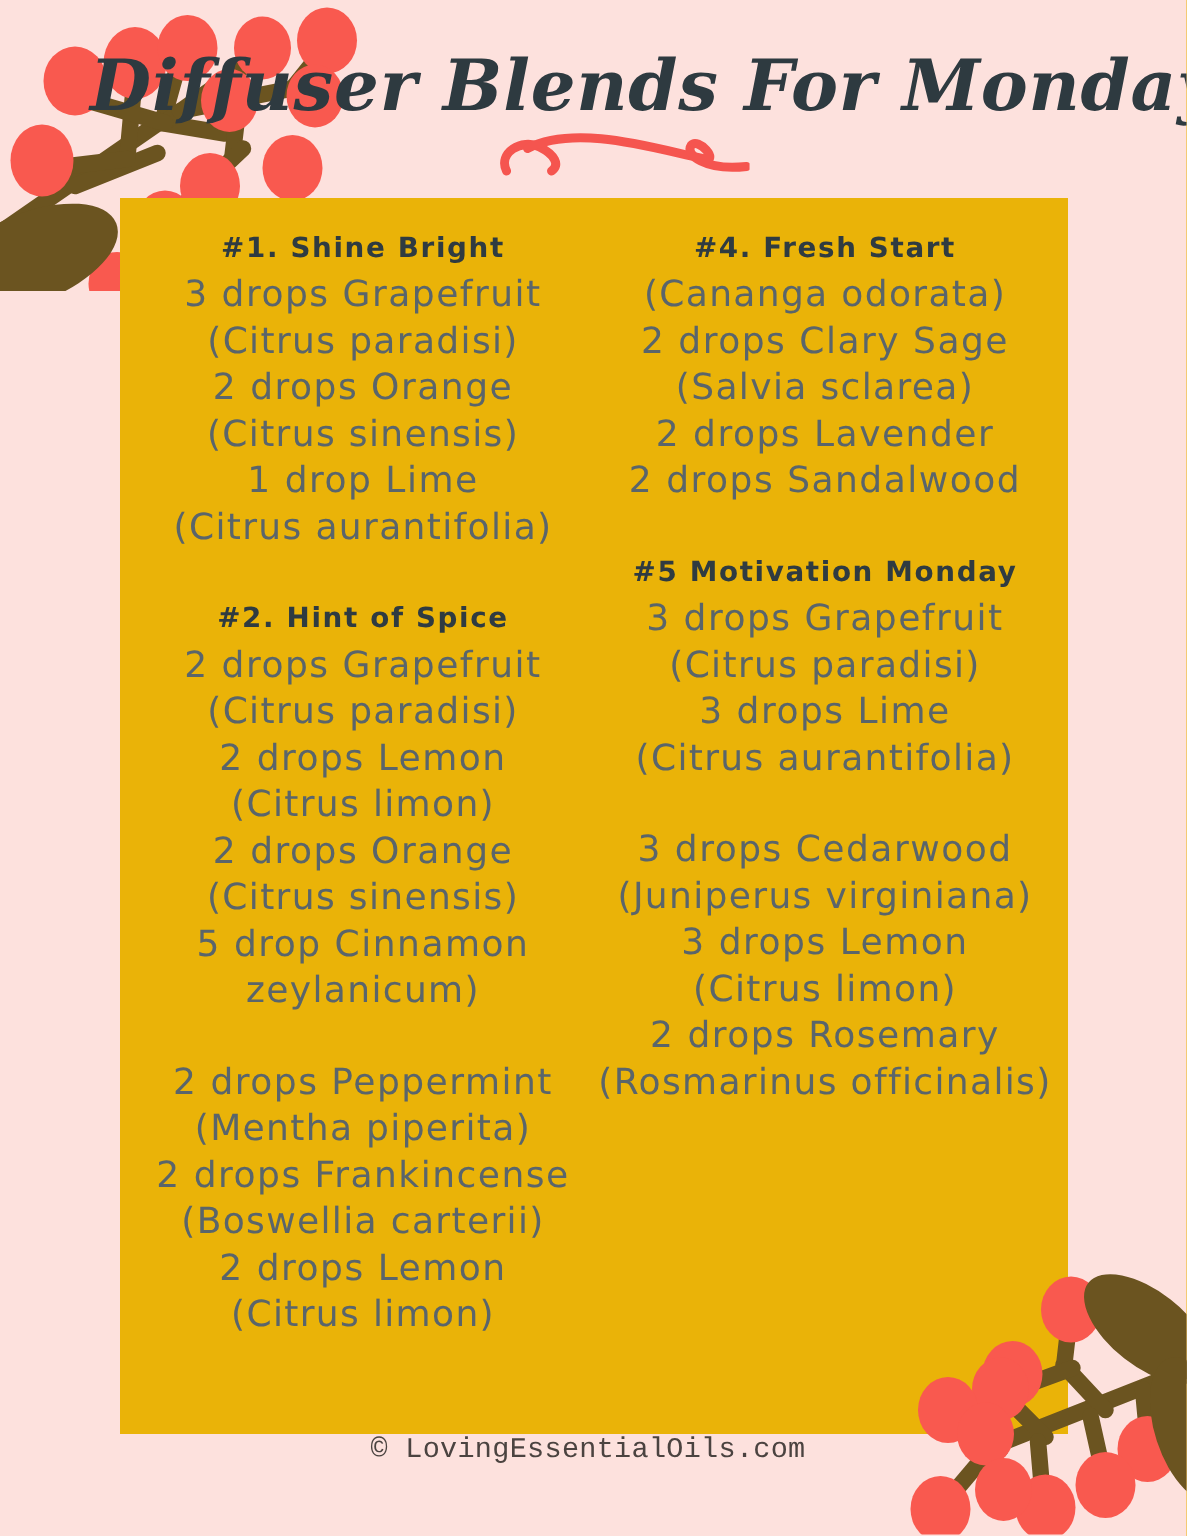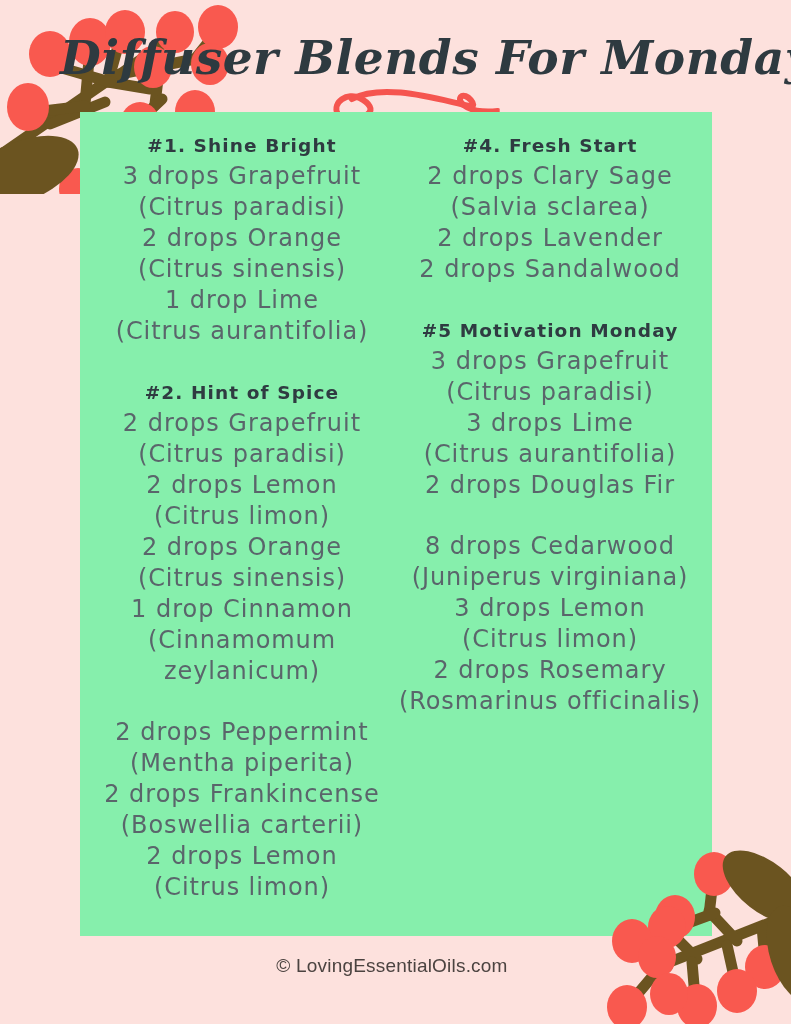--- a/index.html
+++ b/index.html
@@ -51,24 +51,24 @@
     position: absolute;
     top: 84px;
     left: 50%;
     transform: translateX(-39%);
   }
 
   
   .card {
     position: absolute;
     left: 80px;
-    top: 112px;
+    top: 132px;
     width: 632px;
     height: 824px;
-    background: #86efac;
+    background: #eab308;
     display: flex;
     padding: 18px 8px 10px 8px;
   }
 
   .column {
     width: 50%;
     display: flex;
     flex-direction: column;
     align-items: center;
   }
@@ -104,21 +104,21 @@
     letter-spacing: 0.9px;
   }
 
   
   .footer {
     position: absolute;
     left: 0;
     top: 955px;
     width: 784px;
     text-align: center;
-    font-family: Liberation Sans, sans-serif;
+    font-family: Liberation Mono, monospace;
     font-size: 19px;
     letter-spacing: 0.2px;
     color: #4b4340;
   }
 </style>
 </head>
 <body>
 
 <div class="deco deco-tl">
   <svg width="300" height="200" viewBox="0 0 300 200">
@@ -179,51 +179,50 @@
         <div class="blend-line latin">(Citrus aurantifolia)</div>
       </div>
       <div class="blend">
         <div class="blend-title">#2. Hint of Spice</div>
         <div class="blend-line">2 drops Grapefruit</div>
         <div class="blend-line latin">(Citrus paradisi)</div>
         <div class="blend-line">2 drops Lemon</div>
         <div class="blend-line latin">(Citrus limon)</div>
         <div class="blend-line">2 drops Orange</div>
         <div class="blend-line latin">(Citrus sinensis)</div>
-        <div class="blend-line">1 drop Cinnamon</div>
-        <div class="blend-line latin">(Cinnamomum</div>
+        <div class="blend-line">5 drop Cinnamon</div>
         <div class="blend-line latin">zeylanicum)</div>
       </div>
       <div class="blend">
         <div class="blend-line">2 drops Peppermint</div>
         <div class="blend-line latin">(Mentha piperita)</div>
         <div class="blend-line">2 drops Frankincense</div>
         <div class="blend-line latin">(Boswellia carterii)</div>
         <div class="blend-line">2 drops Lemon</div>
         <div class="blend-line latin">(Citrus limon)</div>
       </div>
     </div>
     <div class="column">
       <div class="blend">
         <div class="blend-title">#4. Fresh Start</div>
+        <div class="blend-line latin">(Cananga odorata)</div>
         <div class="blend-line">2 drops Clary Sage</div>
         <div class="blend-line latin">(Salvia sclarea)</div>
         <div class="blend-line">2 drops Lavender</div>
         <div class="blend-line">2 drops Sandalwood</div>
       </div>
       <div class="blend">
         <div class="blend-title">#5 Motivation Monday</div>
         <div class="blend-line">3 drops Grapefruit</div>
         <div class="blend-line latin">(Citrus paradisi)</div>
         <div class="blend-line">3 drops Lime</div>
         <div class="blend-line latin">(Citrus aurantifolia)</div>
-        <div class="blend-line">2 drops Douglas Fir</div>
-      </div>
-      <div class="blend">
-        <div class="blend-line">8 drops Cedarwood</div>
+      </div>
+      <div class="blend">
+        <div class="blend-line">3 drops Cedarwood</div>
         <div class="blend-line latin">(Juniperus virginiana)</div>
         <div class="blend-line">3 drops Lemon</div>
         <div class="blend-line latin">(Citrus limon)</div>
         <div class="blend-line">2 drops Rosemary</div>
         <div class="blend-line latin">(Rosmarinus officinalis)</div>
       </div>
     </div>
   </div>
 
 <div class="footer">© LovingEssentialOils.com</div>

